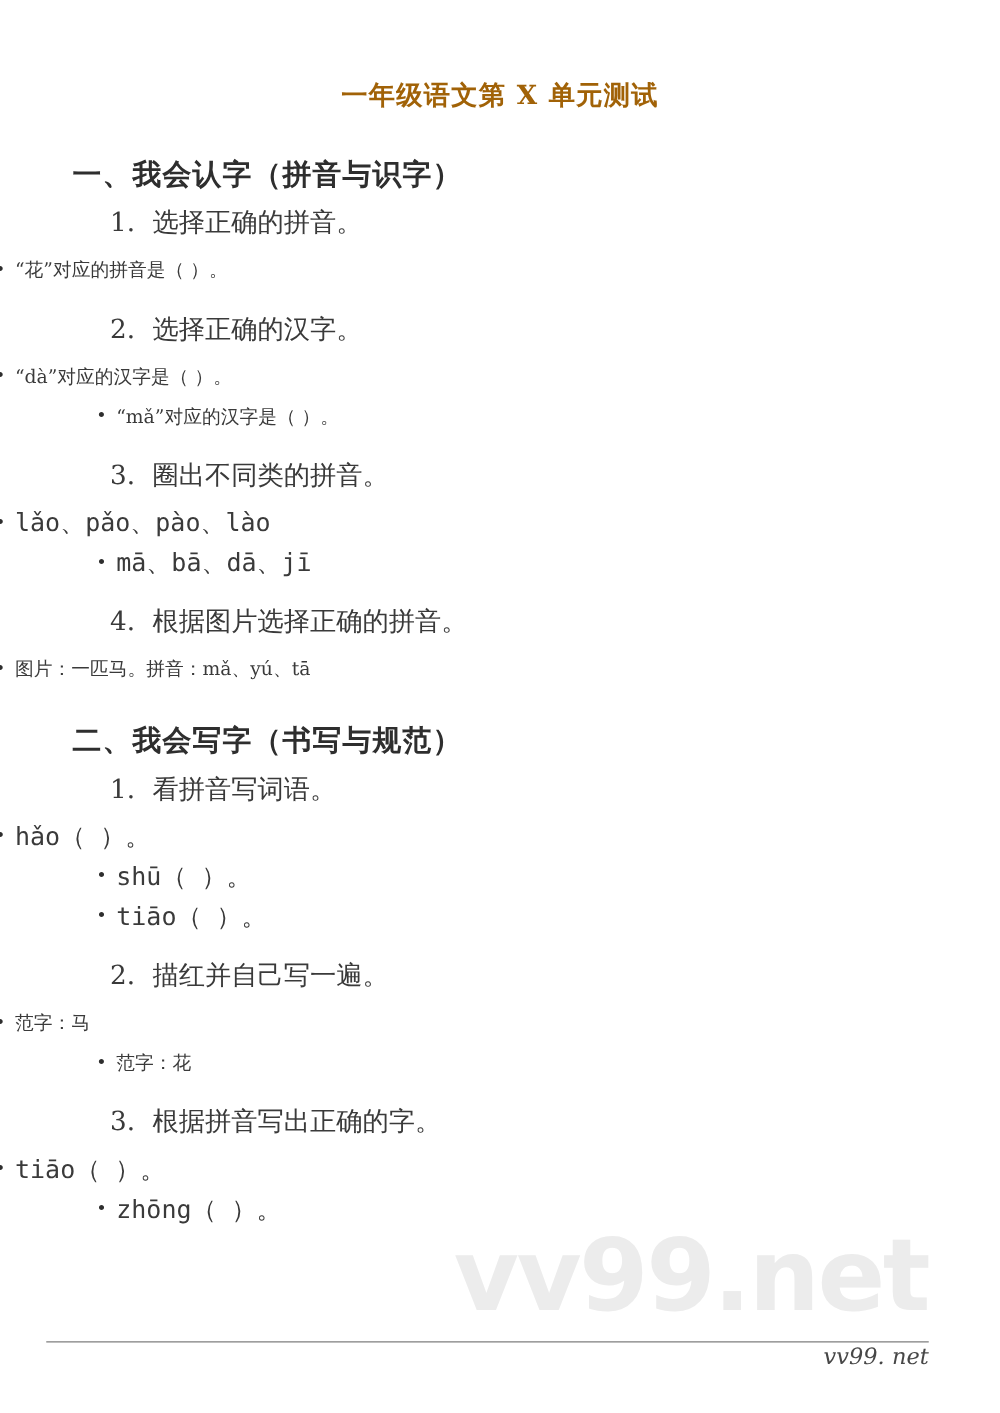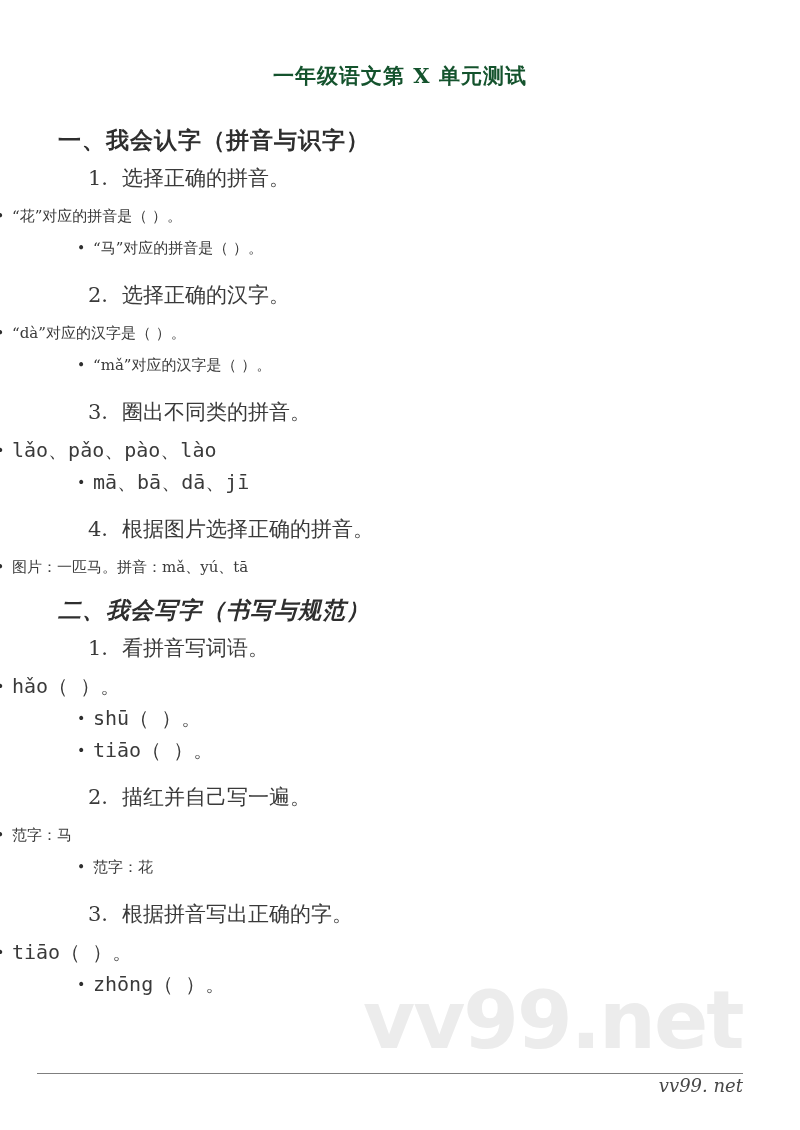--- a/index.html
+++ b/index.html
@@ -15,32 +15,32 @@
     width: 800px; height: 1130px;
     overflow: hidden;
     background: #ffffff;
   }
   .doc-title {
     margin: 62px 0 0 0;
     text-align: center;
     font-size: 21px;
     line-height: 28px;
     font-weight: bold;
-    color: #14532d;
+    color: #a16207;
     letter-spacing: 1px;
   }
   .section-heading {
     margin: 38px 0 0 58px;
     font-size: 23px;
     line-height: 24px;
     font-weight: bold;
     color: #2e2e2e;
     letter-spacing: 1px;
   }
-  .section-heading.second { margin-top: 21px; font-style: italic; }
+  .section-heading.second { margin-top: 36px; }
   .question {
     margin: 27px 0 0 88px;
     font-size: 21px;
     line-height: 20px;
   }
   .question.first { margin-top: 16px; }
   .qnum { margin-right: 14px; }
   ul.bullets { list-style: none; margin: 0; padding: 0; }
   li.bullet {
     position: relative;
@@ -101,21 +101,20 @@
     <h1 class="doc-title">一年级语文第 X 单元测试</h1>
 
     <section>
       <h2 class="section-heading">一、我会认字（拼音与识字）</h2>
 
       <div class="question first">
         <span class="qnum">1.</span><span class="qtext">选择正确的拼音。</span>
       </div>
       <ul class="bullets">
         <li class="bullet">“花”对应的拼音是（ ）。</li>
-        <li class="bullet">“马”对应的拼音是（ ）。</li>
       </ul>
 
       <div class="question">
         <span class="qnum">2.</span><span class="qtext">选择正确的汉字。</span>
       </div>
       <ul class="bullets">
         <li class="bullet">“dà”对应的汉字是（ ）。</li>
         <li class="bullet">“mǎ”对应的汉字是（ ）。</li>
       </ul>
 

